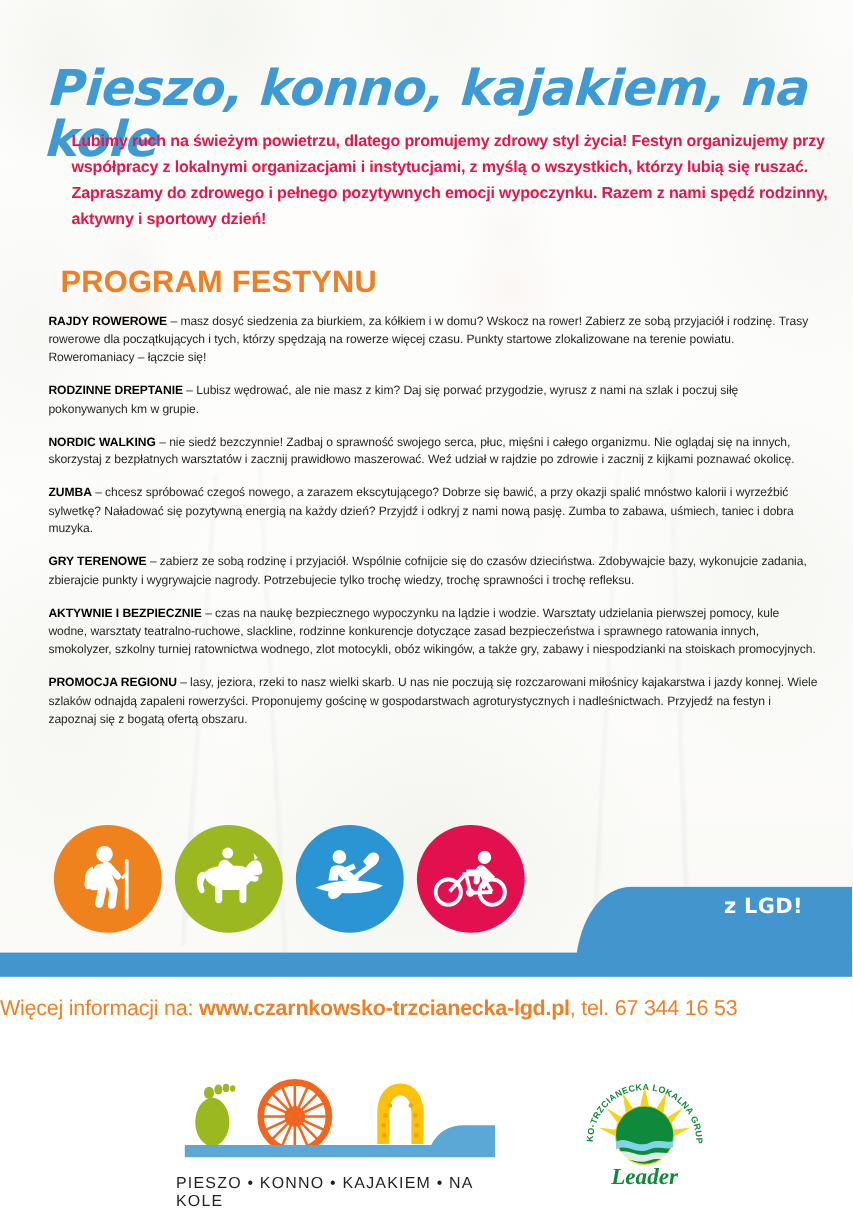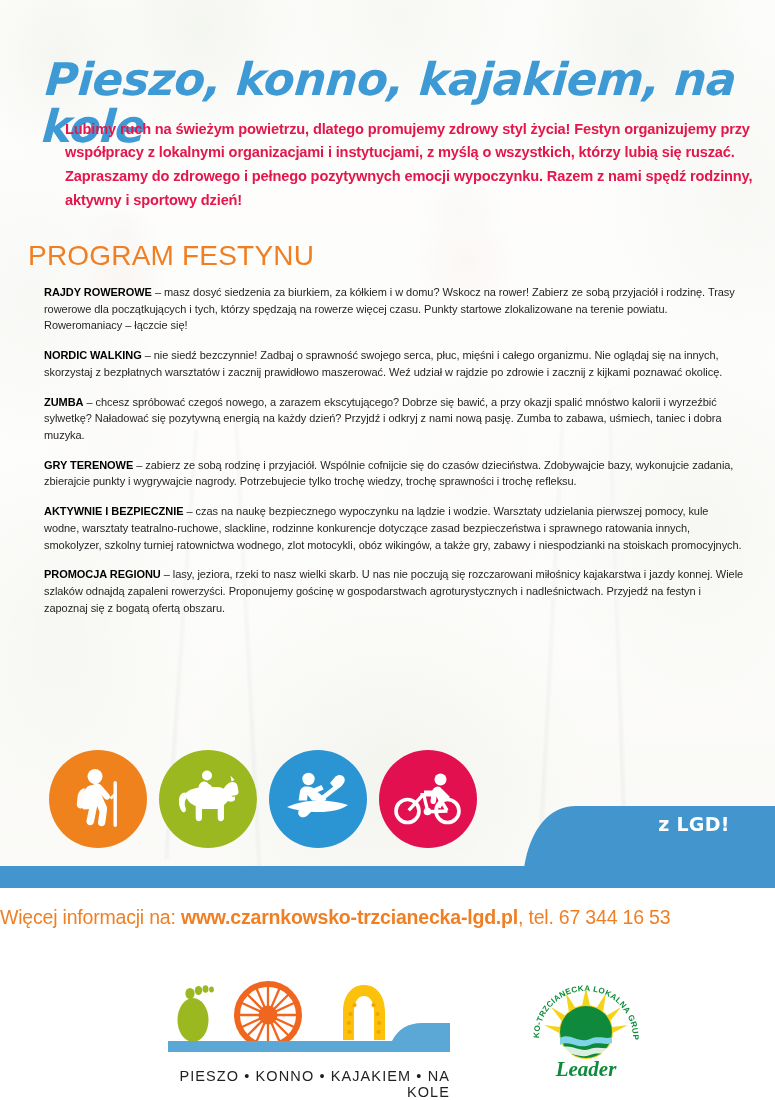--- a/index.html
+++ b/index.html
@@ -102,24 +102,24 @@
     font-size: 14.6px;
     font-weight: bold;
     line-height: 1.62;
     color: #e4164b;
     letter-spacing: -0.15px;
     margin-left: 21px;
   }
 
   .program-heading {
     position: absolute;
-    left: 28px;
+    left: 55px;
     top: 222px;
     font-size: 28px;
-    font-weight: normal;
+    font-weight: bold;
     color: #f07f24;
     letter-spacing: 0.2px;
     margin-top: 18px;
   }
 
   .program-list {
     position: absolute;
     left: 44px;
     top: 273px;
     width: 700px;
@@ -214,21 +214,21 @@
   }
   .brandmark {
     position: absolute;
     left: 160px;
     top: 8px;
     width: 290px;
   }
   .brandmark svg { display: block; }
   .brandmark-caption {
     margin-top: 8px;
-    text-align: right;
+    text-align: left;
     font-size: 14.5px;
     font-weight: normal;
     letter-spacing: 1.1px;
     color: #231f20;
   }
   .leader-logo {
     position: absolute;
     left: 520px;
     top: 6px;
     width: 132px;
@@ -259,20 +259,24 @@
     <h1 class="title">Pieszo, konno, kajakiem, na kole</h1>
 
     <p class="intro">Lubimy ruch na świeżym powietrzu, dlatego promujemy zdrowy styl życia! Festyn organizujemy przy współpracy z lokalnymi organizacjami i instytucjami, z myślą o wszystkich, którzy lubią się ruszać. Zapraszamy do zdrowego i pełnego pozytywnych emocji wypoczynku. Razem z nami spędź rodzinny, aktywny i sportowy dzień!</p>
 
     <h2 class="program-heading">PROGRAM FESTYNU</h2>
 
     <div class="program-list">
       <p class="program-item">
         <span class="item-title">RAJDY ROWEROWE</span>
         <span class="item-dash">– masz dosyć siedzenia za biurkiem, za kółkiem i w domu? Wskocz na rower! Zabierz ze sobą przyjaciół i rodzinę. Trasy rowerowe dla początkujących i tych, którzy spędzają na rowerze więcej czasu. Punkty startowe zlokalizowane na terenie powiatu. Roweromaniacy – łączcie się!</span>
+      </p>
+      <p class="program-item">
+        <span class="item-title">RODZINNE DREPTANIE</span>
+        <span class="item-dash">– Lubisz wędrować, ale nie masz z kim? Daj się porwać przygodzie, wyrusz z nami na szlak i poczuj siłę pokonywanych km w grupie.</span>
       </p>
       <p class="program-item">
         <span class="item-title">NORDIC WALKING</span>
         <span class="item-dash">– nie siedź bezczynnie! Zadbaj o sprawność swojego serca, płuc, mięśni i całego organizmu. Nie oglądaj się na innych, skorzystaj z bezpłatnych warsztatów i zacznij prawidłowo maszerować. Weź udział w rajdzie po zdrowie i zacznij z kijkami poznawać okolicę.</span>
       </p>
       <p class="program-item">
         <span class="item-title">ZUMBA</span>
         <span class="item-dash">– chcesz spróbować czegoś nowego, a zarazem ekscytującego? Dobrze się bawić, a przy okazji spalić mnóstwo kalorii i wyrzeźbić sylwetkę? Naładować się pozytywną energią na każdy dzień? Przyjdź i odkryj z nami nową pasję. Zumba to zabawa, uśmiech, taniec i dobra muzyka.</span>
       </p>
       <p class="program-item">

